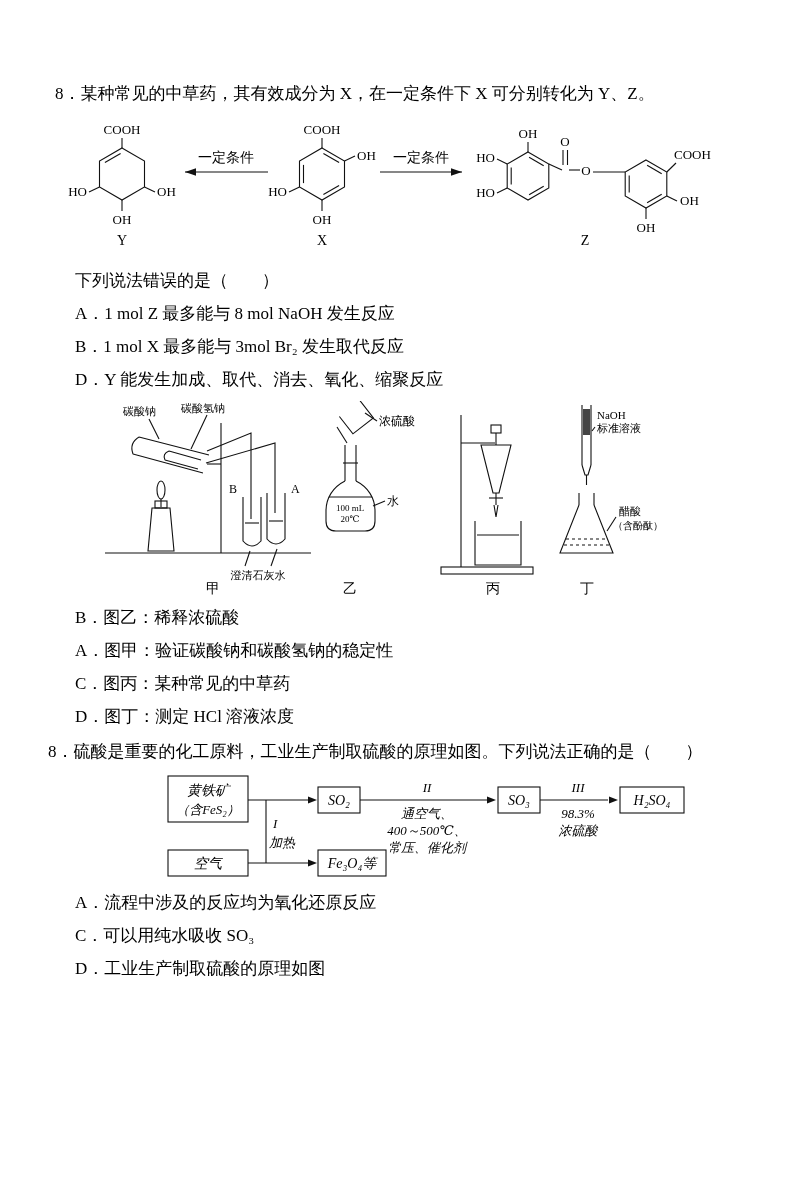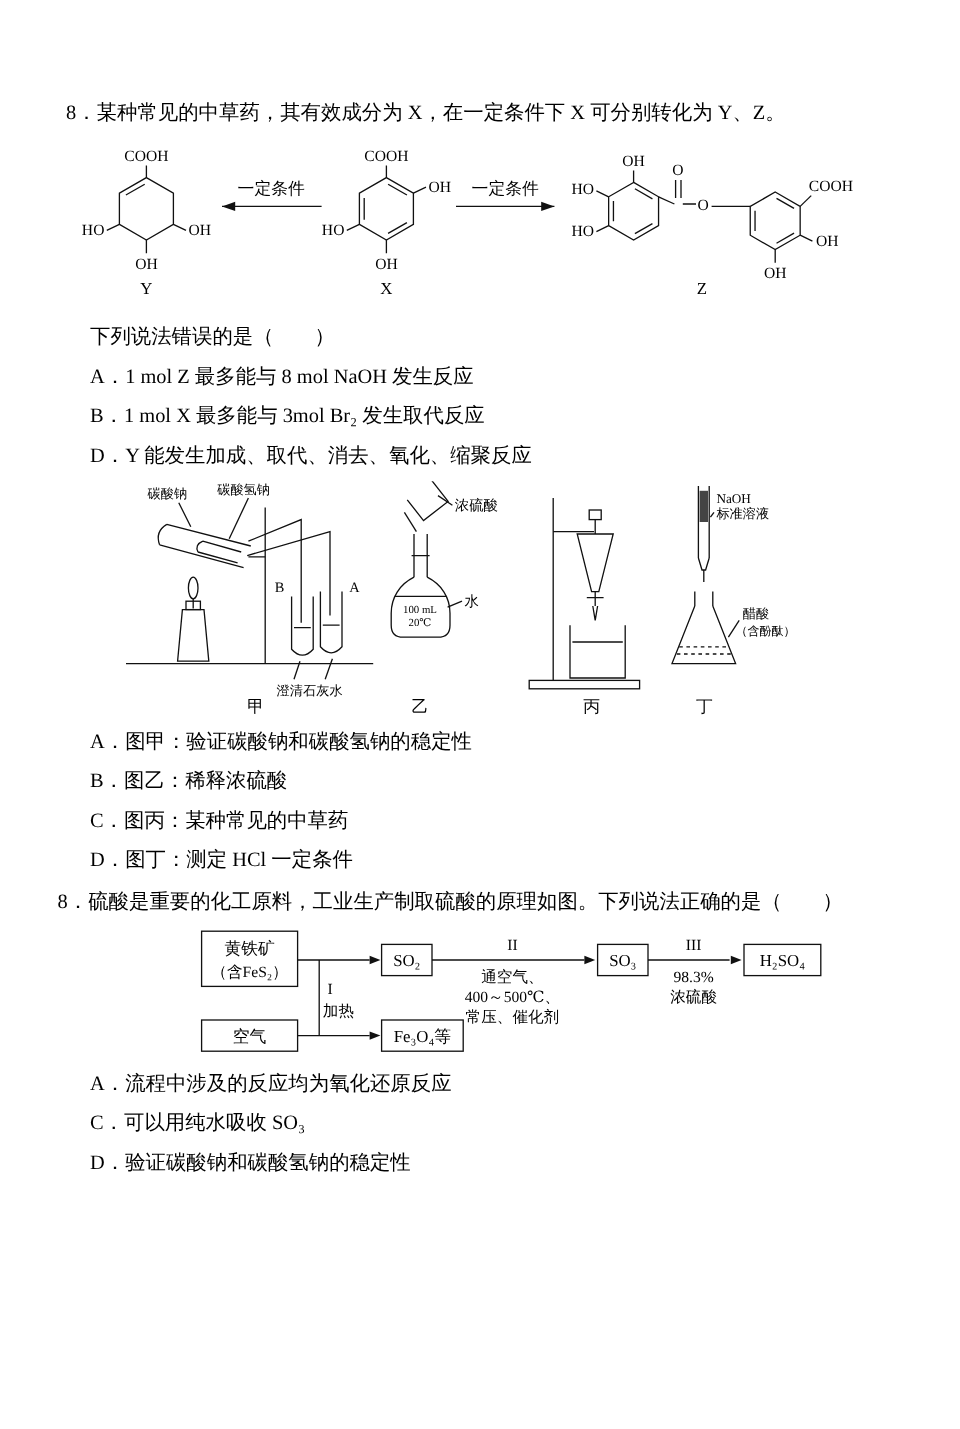--- a/index.html
+++ b/index.html
@@ -11,21 +11,21 @@
   .page{padding:80px 20px 0 48px;}
   .stem{line-height:28px;padding-left:7px;margin:0 0 3px 0;}
   .stem.wide{padding-left:0;}
   .qline{line-height:30px;padding-left:27px;margin:14px 0 1px 0;}
   .option{line-height:33px;padding-left:27px;margin:0;}
   .opts{margin-bottom:5px;}
   .fig{margin:4px 0;}
   .fig svg{display:block;}
   .fig-q8{margin-left:2px;}
   .fig-q9{margin-left:55px;}
-  .fig-q10{margin-left:118px;}
+  .fig-q10{margin-left:118px;font-style:italic;}
   svg text{font-family:"Liberation Serif","DejaVu Serif",serif;fill:#000;}
   svg .ln{stroke:#111;stroke-width:1.1;fill:none;}
 </style>
 </head>
 <body>
 
 <div class="page">
 
   <section>
     <p class="stem">8．某种常见的中草药，其有效成分为 X，在一定条件下 X 可分别转化为 Y、Z。</p>
@@ -213,24 +213,24 @@
           <text x="494" y="18" text-anchor="start">NaOH</text>
           <text x="494" y="31" text-anchor="start">标准溶液</text>
           <text x="516" y="114" text-anchor="start">醋酸</text>
           <text x="510" y="128" text-anchor="start" font-size="10">（含酚酞）</text>
           <text x="484" y="192" text-anchor="middle" font-size="14">丁</text>
         </g>
       </svg>
     </div>
 
     <div class="opts">
+      <p class="option">B．图乙：稀释浓硫酸</p>
       <p class="option">A．图甲：验证碳酸钠和碳酸氢钠的稳定性</p>
-      <p class="option">B．图乙：稀释浓硫酸</p>
       <p class="option">C．图丙：某种常见的中草药</p>
-      <p class="option">D．图丁：测定 HCl 一定条件</p>
+      <p class="option">D．图丁：测定 HCl 溶液浓度</p>
     </div>
   </section>
 
   <section>
     <p class="stem wide">8．硫酸是重要的化工原料，工业生产制取硫酸的原理如图。下列说法正确的是（　　）</p>
 
     <div class="fig fig-q10">
       <svg width="525" height="112" viewBox="0 0 525 112">
         <g class="ln">
           <rect x="2" y="6" width="80" height="46"></rect>
@@ -268,17 +268,17 @@
           <text x="412" y="48" text-anchor="middle">98.3%</text>
           <text x="412" y="65" text-anchor="middle">浓硫酸</text>
           <text x="486" y="35" text-anchor="middle" font-size="14">H₂SO₄</text>
         </g>
       </svg>
     </div>
 
     <div class="opts">
       <p class="option">A．流程中涉及的反应均为氧化还原反应</p>
       <p class="option">C．可以用纯水吸收 SO₃</p>
-      <p class="option">D．验证碳酸钠和碳酸氢钠的稳定性</p>
+      <p class="option">D．工业生产制取硫酸的原理如图</p>
     </div>
   </section>
 
 </div>
 
 </body></html>

